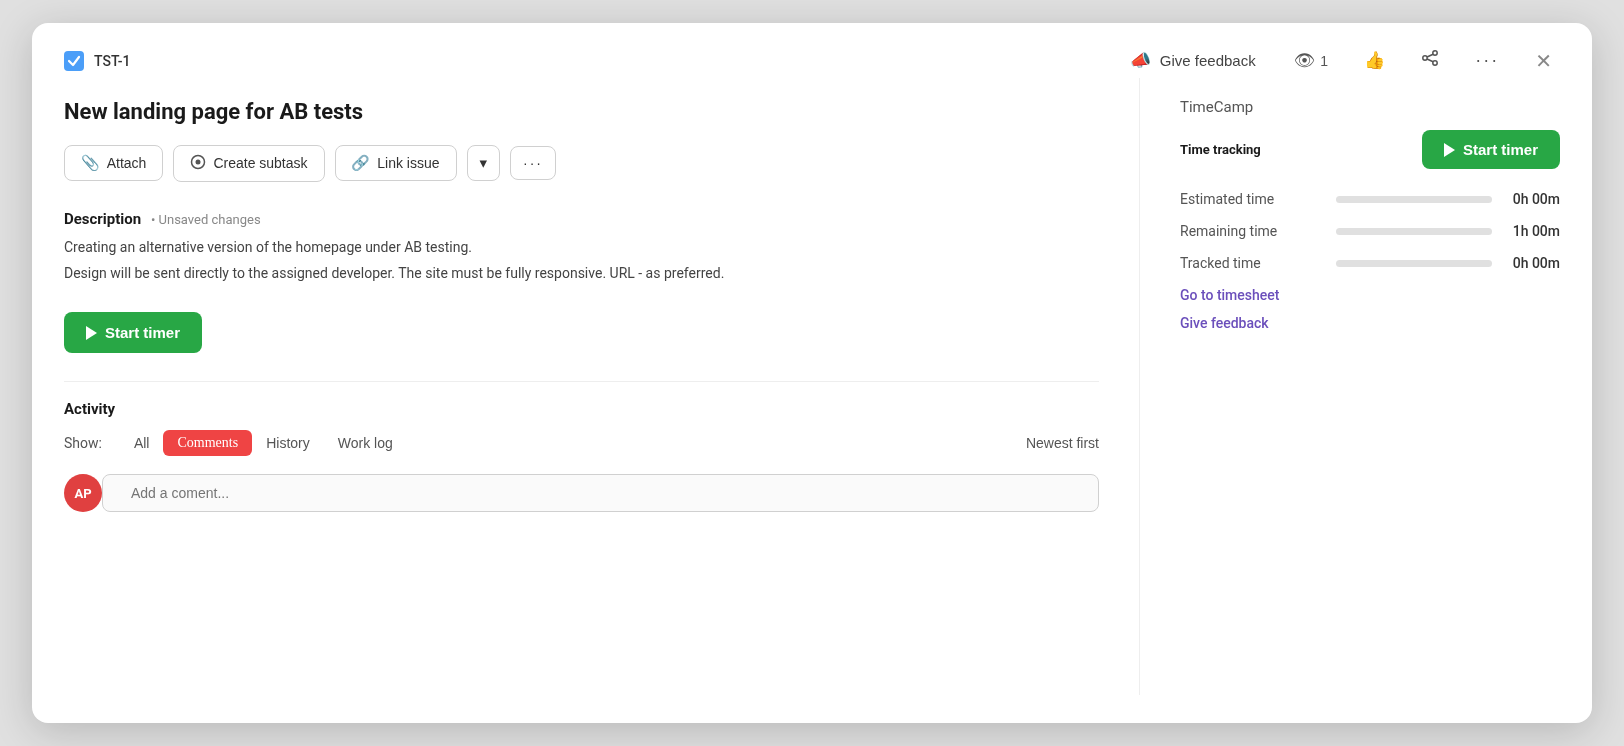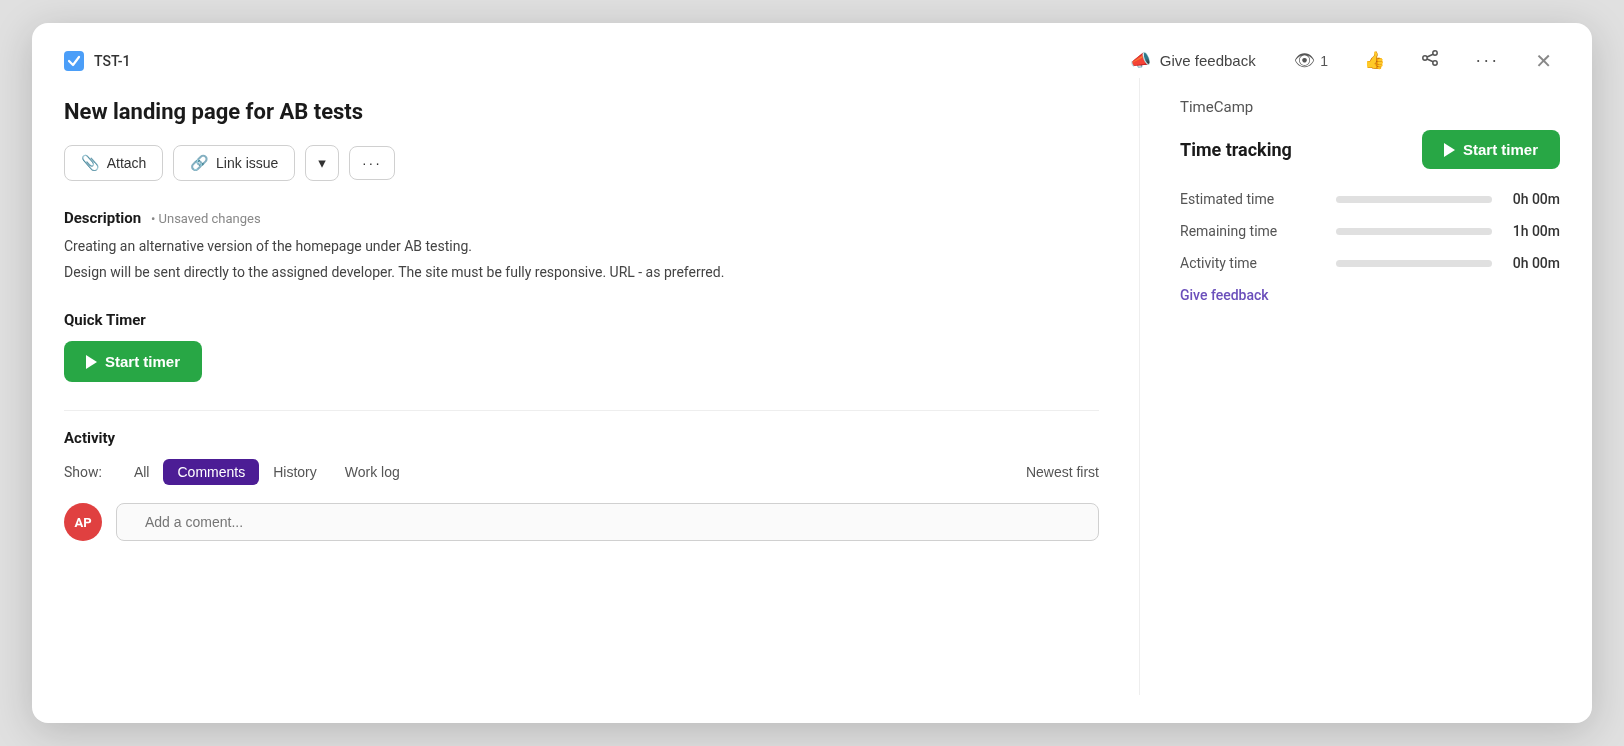--- a/index.html
+++ b/index.html
@@ -218,37 +218,38 @@
       padding: 5px 14px;
       border: none;
       background: none;
       border-radius: 6px;
       font-size: 14px;
       color: #555;
       cursor: pointer;
       font-weight: 500;
     }
     .filter-btn.active {
-      background: #4c1d95;
+      background: #ef4444;
       color: #fff;
+      font-family: Liberation Serif, serif;
     }
     .newest-first {
       margin-left: auto;
       font-size: 14px;
       color: #555;
       background: none;
       border: none;
       cursor: pointer;
     }
 
     
     .comment-row {
       display: flex;
       align-items: flex-end;
-      gap: 14px;
+      gap: 0;
       margin-top: 8px;
     }
     .avatar {
       width: 38px;
       height: 38px;
       border-radius: 50%;
       background: #e04040;
       color: #fff;
       font-size: 13px;
       font-weight: 700;
@@ -274,21 +275,21 @@
       color: #555;
       margin-bottom: 14px;
     }
     .time-tracking-header {
       display: flex;
       align-items: center;
       justify-content: space-between;
       margin-bottom: 22px;
     }
     .time-tracking-title {
-      font-size: 18px;
+      font-size: 13px;
       font-weight: 700;
       color: #1a1a1a;
     }
     .start-timer-btn-sidebar {
       display: flex;
       align-items: center;
       gap: 8px;
       background: #28a745;
       color: #fff;
       border: none;
@@ -399,20 +400,29 @@
 
     <div class="main-content">
       <div class="issue-title">New landing page for AB tests</div>
 
       <div class="action-buttons">
         <button class="action-btn">
           <span style="font-size:15px;">📎</span>
           <span>Attach</span>
         </button>
         <button class="action-btn">
+          <span style="font-size:15px;">
+            <svg width="16" height="16" viewBox="0 0 16 16" fill="none">
+              <circle cx="8" cy="8" r="6.5" stroke="#555" stroke-width="1.5"></circle>
+              <circle cx="8" cy="8" r="2.5" fill="#555"></circle>
+            </svg>
+          </span>
+          <span>Create subtask</span>
+        </button>
+        <button class="action-btn">
           <span style="font-size:15px;">🔗</span>
           <span>Link issue</span>
         </button>
         <button class="action-btn action-btn-small">
           <span style="font-size:15px;">▾</span>
         </button>
         <button class="action-btn action-btn-small">
           <span style="font-size:14px; letter-spacing:2px;">···</span>
         </button>
       </div>
@@ -420,21 +430,20 @@
       <div>
         <div class="section-label">
           <span>Description</span>
           <span class="unsaved-badge">• Unsaved changes</span>
         </div>
         <p class="description-text">Creating an alternative version of the homepage under AB testing.</p>
         <p class="description-text">Design will be sent directly to the assigned developer. The site must be fully responsive. URL - as preferred.</p>
       </div>
 
       <div class="quick-timer-section">
-        <div class="section-label">Quick Timer</div>
         <button class="start-timer-btn">
           <span class="play-icon"></span>
           <span>Start timer</span>
         </button>
       </div>
 
       <hr class="divider">
 
       <div class="activity-section">
         <div class="activity-label" style="margin-top:18px;">Activity</div>
@@ -478,26 +487,27 @@
           <span class="time-value">0h 00m</span>
         </div>
         <div class="time-row">
           <span class="time-row-label">Remaining time</span>
           <div class="time-bar-track">
             <div class="time-bar-fill" style="width:0%"></div>
           </div>
           <span class="time-value">1h 00m</span>
         </div>
         <div class="time-row">
-          <span class="time-row-label">Activity time</span>
+          <span class="time-row-label">Tracked time</span>
           <div class="time-bar-track">
             <div class="time-bar-fill" style="width:0%"></div>
           </div>
           <span class="time-value">0h 00m</span>
         </div>
       </div>
 
       <div class="sidebar-links">
+        <a class="sidebar-link">Go to timesheet</a>
         <a class="sidebar-link">Give feedback</a>
       </div>
     </div>
   </div>
 </div>
 
 </body></html>

